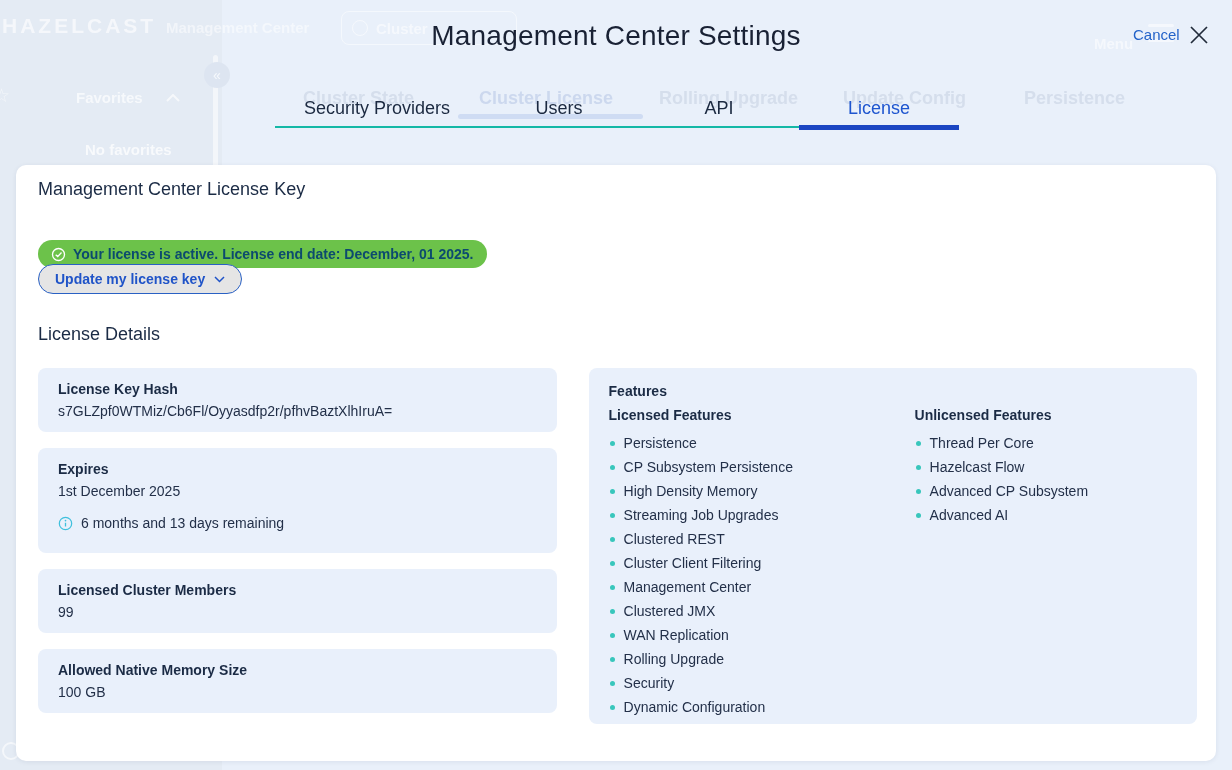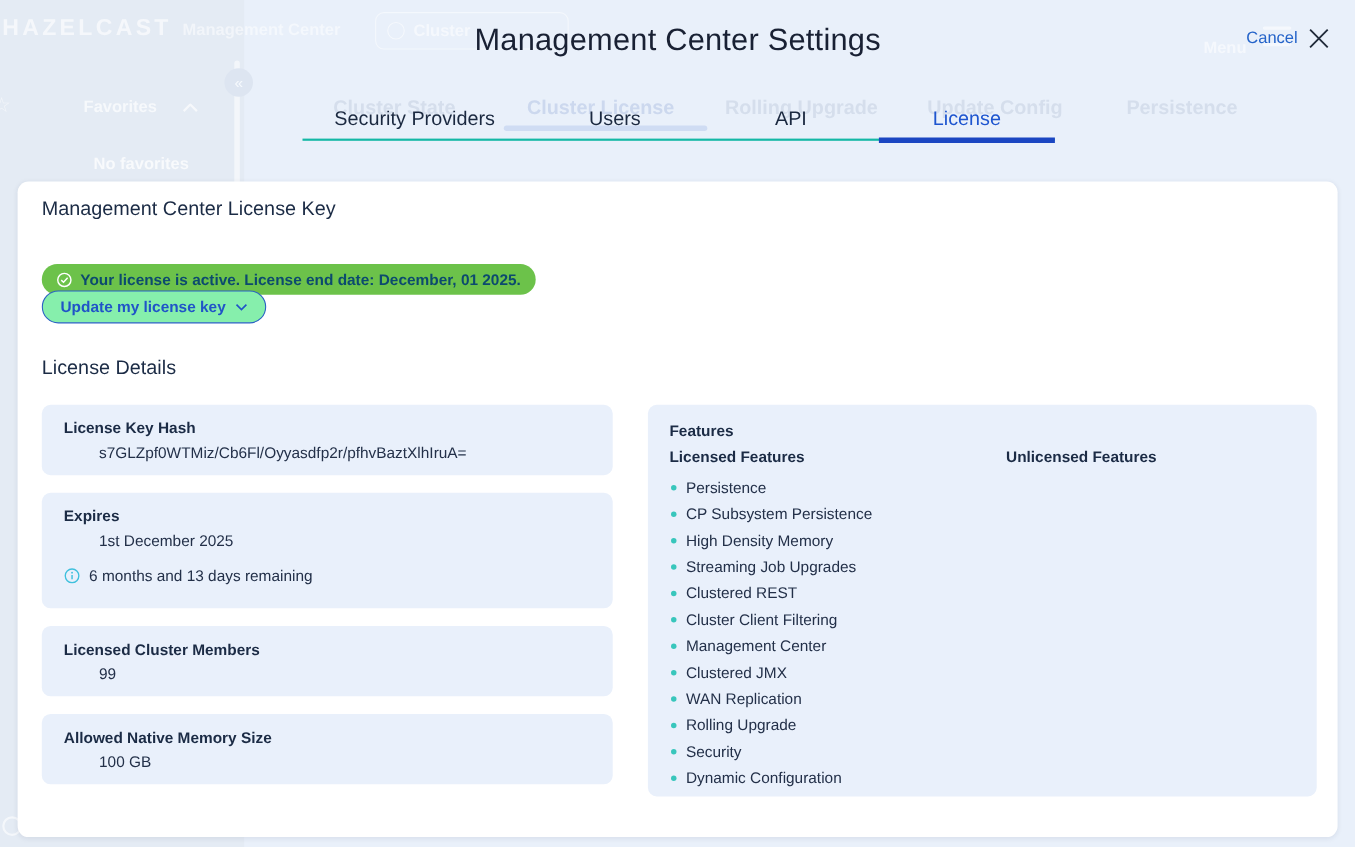--- a/index.html
+++ b/index.html
@@ -38,27 +38,27 @@
   .tabs { position:absolute; left:275px; top:92px; width:684px; height:36px; display:grid; grid-template-columns:204px 160px 160px 160px; border-bottom:2px solid #14b8a6; }
   .tab { text-align:center; font-size:18px; font-weight:500; color:#1b2940; padding-top:6px; position:relative; cursor:pointer; }
   .tab.active { color:#1e55cf; }
   .tab.active::after { content:""; position:absolute; left:0; right:0; bottom:-4px; height:5px; background:#1b46c2; }
   
   .card { position:absolute; left:16px; top:165px; width:1200px; height:596px; background:#fff; border-radius:10px; box-shadow:0 1px 5px rgba(20,40,80,.08); }
   .h-section { position:absolute; left:22px; font-size:18px; font-weight:500; color:#1b2b45; }
   .h1 { top:14px; }
   .h2 { top:159px; }
   .badge { position:absolute; left:22px; top:59px; height:28px; background:#6cc24a; border-radius:14px; display:inline-flex; align-items:center; gap:7px; padding:0 13px; color:#0c4a6e; font-size:14px; font-weight:700;margin-top:16px; }
-  .update-btn { position:absolute; left:22px; top:99px; height:30px; border:1px solid #2a61c4; background:#86efac; border-radius:15px; display:inline-flex; align-items:center; gap:9px; padding:0 16px; color:#2054c8; font-size:14px; font-weight:600; cursor:pointer; font-family:"Liberation Sans", sans-serif; }
+  .update-btn { position:absolute; left:22px; top:99px; height:30px; border:1px solid #2a61c4; background:#e5e5e5; border-radius:15px; display:inline-flex; align-items:center; gap:9px; padding:0 16px; color:#2054c8; font-size:14px; font-weight:600; cursor:pointer; font-family:"Liberation Sans", sans-serif; }
   .details { position:absolute; left:22px; top:203px; width:1159px; display:flex; gap:32px;justify-content:flex-end; }
   .col-left { width:551px; display:flex; flex-direction:column; }
   .info-card { background:#e9f0fb; border-radius:8px; padding:13px 20px; margin-bottom:16px; }
   .info-card:last-child { margin-bottom:0; }
   .ic-label { font-size:14px; font-weight:700; color:#1b2b45; margin-bottom:6px; }
-  .ic-value { font-size:14px; color:#233049;margin-left:32px; }
+  .ic-value { font-size:14px; color:#233049; }
   .ic-note { display:flex; align-items:center; gap:8px; margin-top:16px; font-size:14px; color:#233049; }
   .card-expires { height:105px; }
   .features { width:644px; height:356px; background:#e9f0fb; border-radius:8px; padding:15px 20px; }
   .f-head { font-size:14px; font-weight:700; color:#1b2b45; }
   .f-cols { display:flex; margin-top:8px;gap:10px; }
   .f-col-licensed { width:296px; }
   .f-col-unlicensed { flex:1; }
   .f-subhead { font-size:14px; font-weight:700; color:#1b2b45; margin-bottom:8px; }
   .f-list { list-style:none; }
   .f-list li { position:relative; padding-left:15px; font-size:14px; color:#233049; line-height:24px; }
@@ -184,17 +184,23 @@
               <li>Management Center</li>
               <li>Clustered JMX</li>
               <li>WAN Replication</li>
               <li>Rolling Upgrade</li>
               <li>Security</li>
               <li>Dynamic Configuration</li>
             </ul>
         </div>
         <div class="f-col-unlicensed">
           <div class="f-subhead">Unlicensed Features</div>
+          <ul class="f-list">
+              <li>Thread Per Core</li>
+              <li>Hazelcast Flow</li>
+              <li>Advanced CP Subsystem</li>
+              <li>Advanced AI</li>
+            </ul>
         </div>
       </div>
     </div>
   </div>
 </div>
 
 </body></html>

